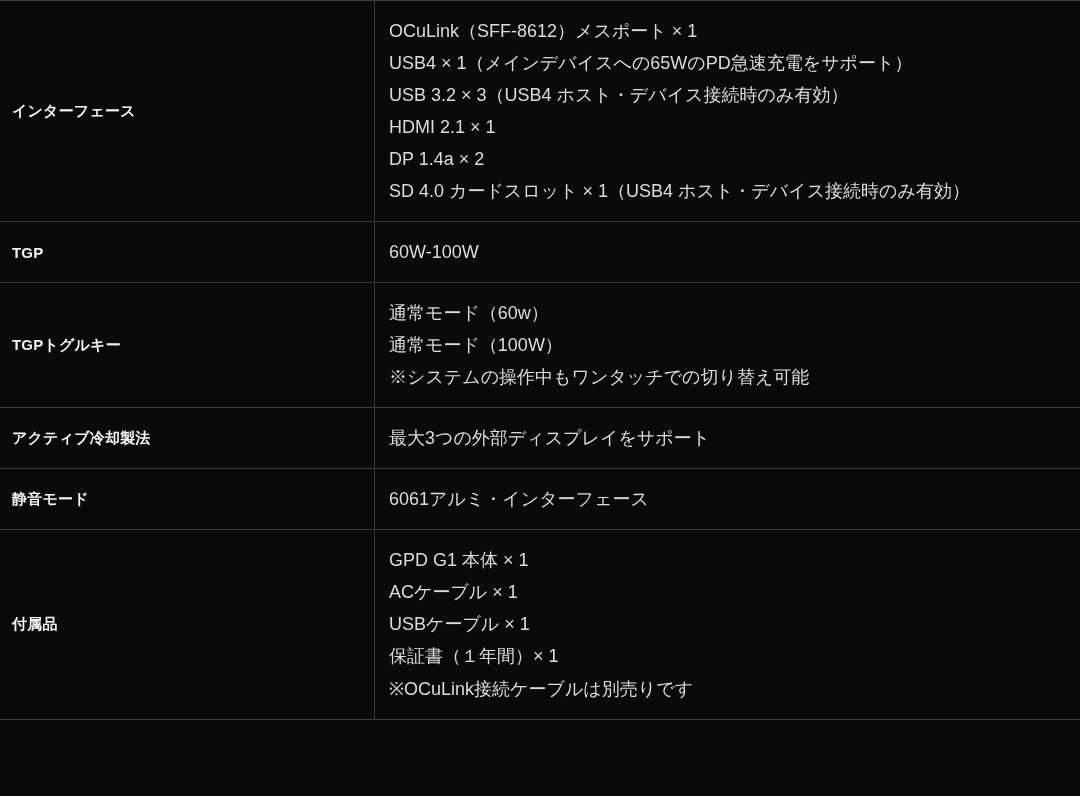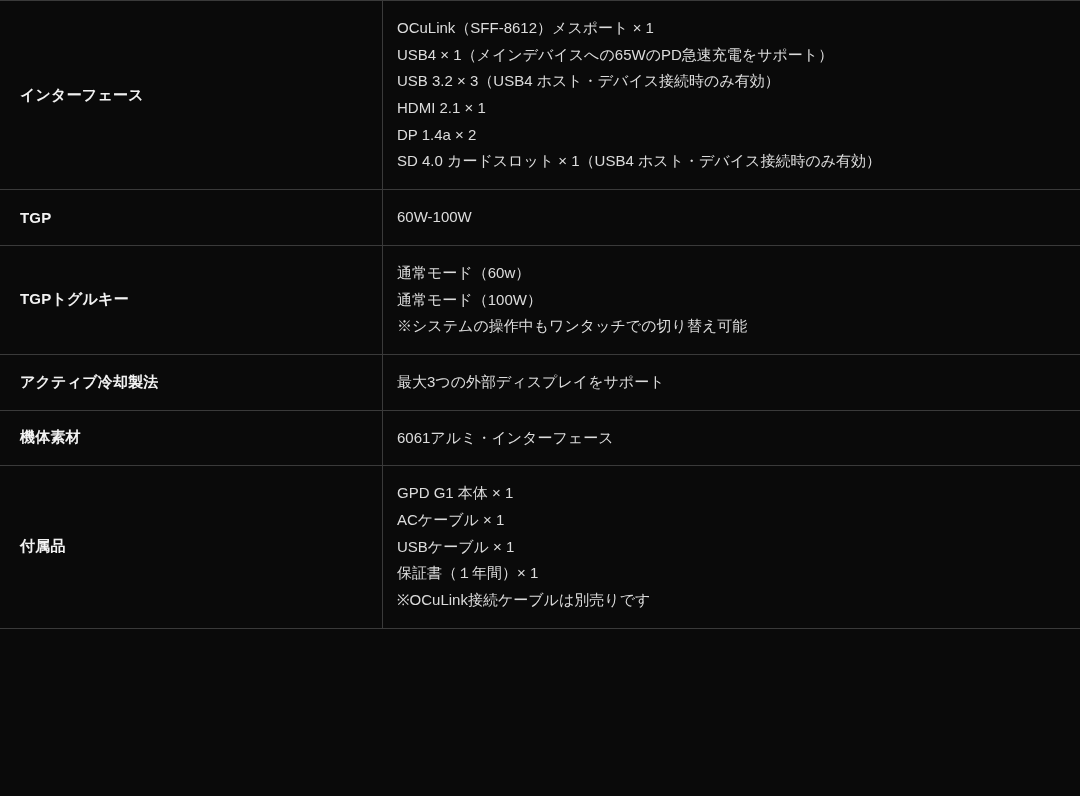--- a/index.html
+++ b/index.html
@@ -24,32 +24,32 @@
   }
   .spec-table tr:first-child {
     border-top: 1px solid #3a3a3a;
   }
   .spec-table td {
     vertical-align: middle;
     padding: 14px 0;
   }
   td.label-cell {
     width: 352px;
-    padding-left: 20px;
+    padding-left: 12px;
     padding-right: 10px;
     font-weight: bold;
     font-size: 15px;
     color: #f2f2f2;
     border-right: 1px solid #3a3a3a;
     letter-spacing: 0.2px;
   }
   td.value-cell {
     padding-left: 14px;
     padding-right: 14px;
-    font-size: 15px;
+    font-size: 18px;
     color: #dcdcdc;
     line-height: 1.78;
   }
   .value-line {
     display: block;
     white-space: nowrap;
   }
 </style>
 </head>
 <body>
@@ -81,21 +81,21 @@
           <span class="value-line">※システムの操作中もワンタッチでの切り替え可能</span>
         </td>
       </tr>
       <tr>
         <td class="label-cell">アクティブ冷却製法</td>
         <td class="value-cell">
           <span class="value-line">最大3つの外部ディスプレイをサポート</span>
         </td>
       </tr>
       <tr>
-        <td class="label-cell">機体素材</td>
+        <td class="label-cell">静音モード</td>
         <td class="value-cell">
           <span class="value-line">6061アルミ・インターフェース</span>
         </td>
       </tr>
       <tr>
         <td class="label-cell">付属品</td>
         <td class="value-cell">
           <span class="value-line">GPD G1 本体 × 1</span>
           <span class="value-line">ACケーブル × 1</span>
           <span class="value-line">USBケーブル × 1</span>

